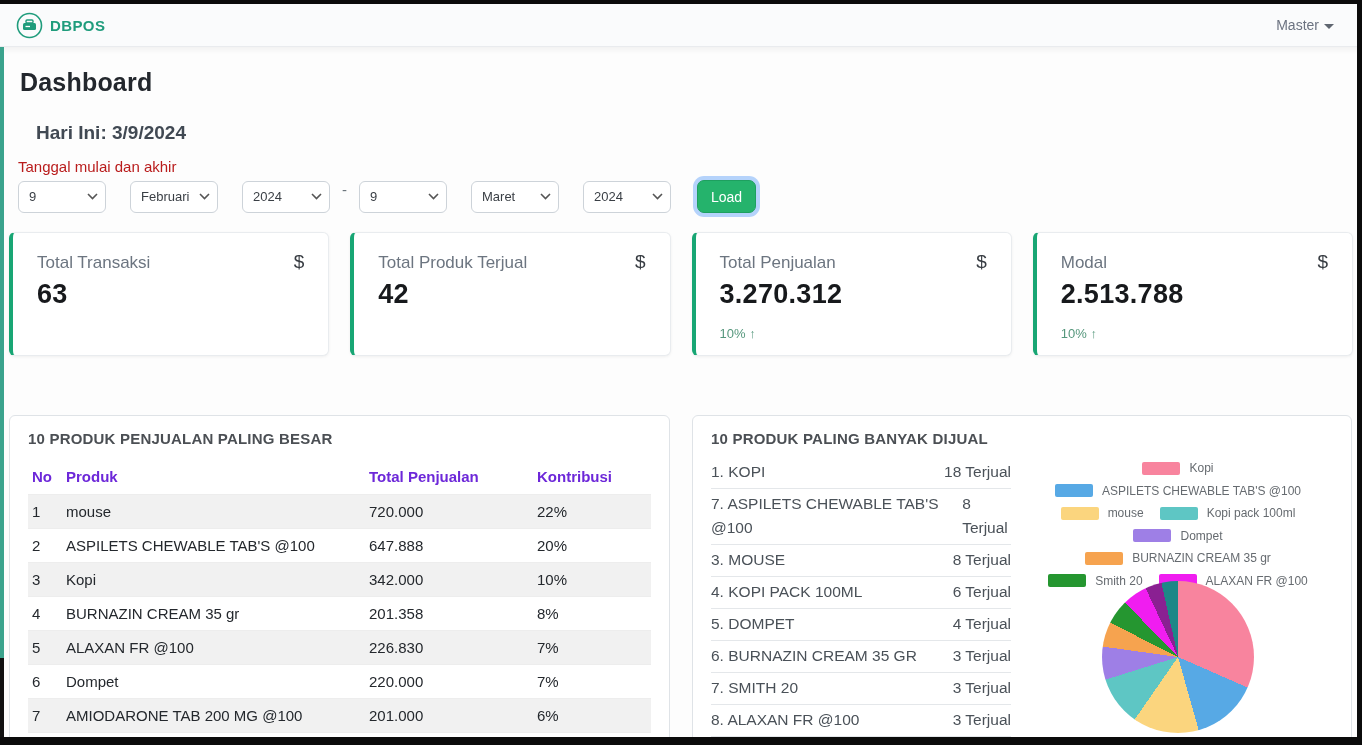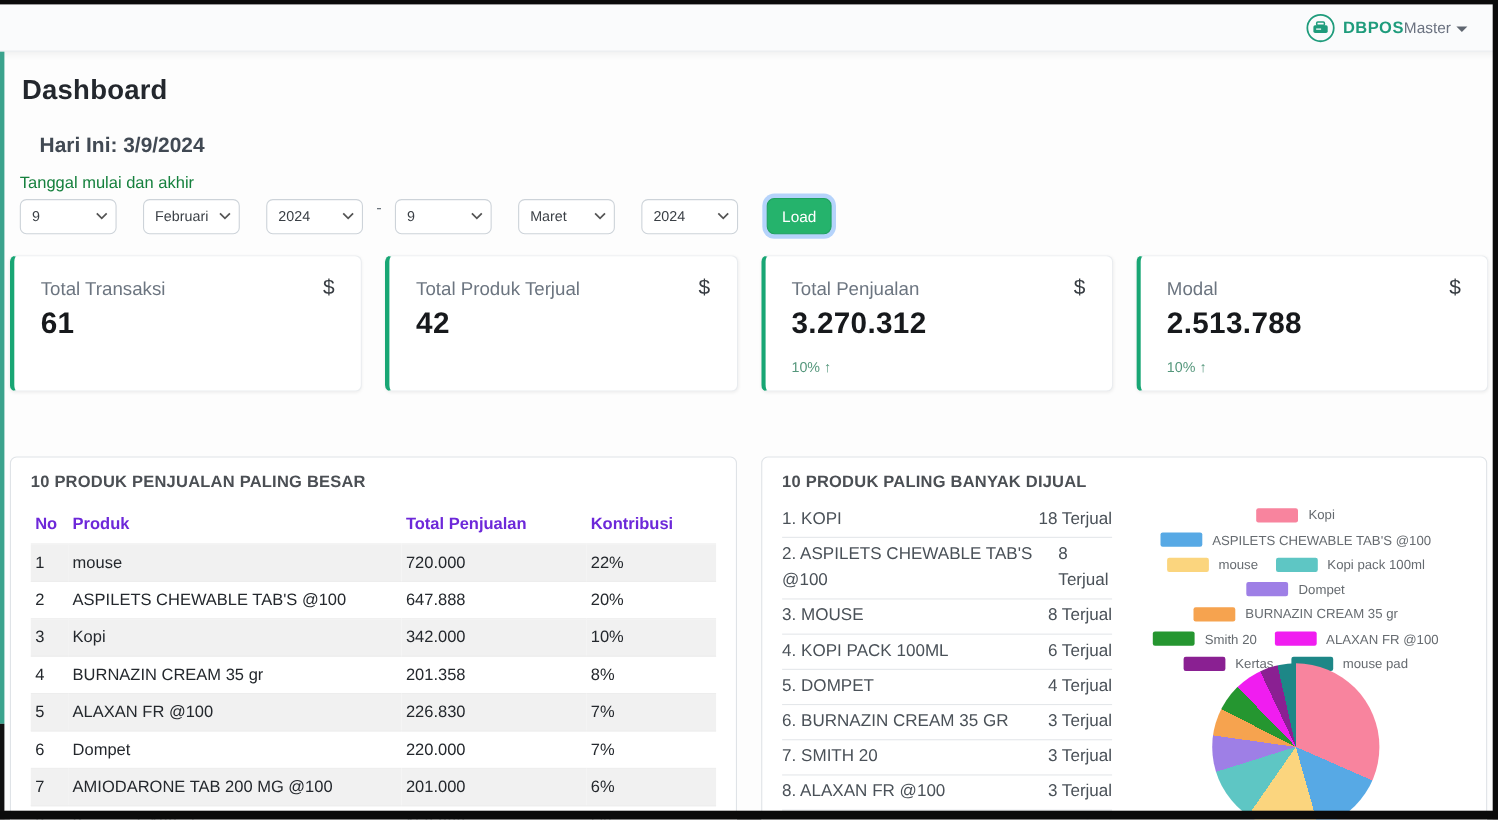--- a/index.html
+++ b/index.html
@@ -10,30 +10,30 @@
   
   .bar-top    { position:absolute; left:0; top:0; width:100%; height:4px; background:#0b0b0b; z-index:40; }
   .bar-bottom { position:absolute; left:0; bottom:0; width:100%; height:8px; background:#0b0b0b; z-index:40; }
   .bar-right  { position:absolute; right:0; top:0; width:5px; height:100%; background:#0b0b0b; z-index:40; }
   .bar-left-dark { position:absolute; left:0; top:658px; width:4px; height:87px; background:#111; z-index:39; }
   .accent-left { position:absolute; left:0; top:47px; width:4px; height:611px; background:#3ba38d; z-index:39; }
 
   
   .navbar { position:absolute; left:0; top:4px; width:100%; height:43px; background:#fafbfc;
             border-bottom:1px solid #e9ebee; box-shadow:0 3px 6px rgba(0,0,0,.05);
-            display:flex; align-items:center; justify-content:flex-end; padding:0 28px 0 16px; z-index:5; }
+            display:flex; align-items:center; justify-content:space-between; padding:0 28px 0 16px; z-index:5; }
   .brand { display:flex; align-items:center; gap:7px; cursor:pointer; }
   .brand-text { color:#1f9c7c; font-size:15px; font-weight:bold; letter-spacing:.4px; }
   .user-menu { color:#6b7280; font-size:14px; display:flex; align-items:center; gap:5px; cursor:pointer; }
   .caret { width:0; height:0; border-left:5px solid transparent; border-right:5px solid transparent; border-top:5px solid #5f6670; margin-top:2px; }
 
   
   .page-title { position:absolute; left:20px; top:68px; font-size:25px; font-weight:700; color:#23272d; letter-spacing:.2px; }
   .today { position:absolute; left:36px; top:122px; font-size:19px; font-weight:700; color:#414953; }
-  .range-label { position:absolute; left:18px; top:158px; font-size:15px; color:#15803d;text-align:right; }
+  .range-label { position:absolute; left:18px; top:158px; font-size:15px; color:#b91c1c;text-align:right; }
 
   
   .filters { position:absolute; left:18px; top:180px; display:flex; align-items:center; }
   .select-wrap { position:relative; width:88px; height:32px; margin-right:24px; }
   .select-wrap select { width:100%; height:100%; appearance:none; -webkit-appearance:none;
       border:1px solid #cdd3d9; border-radius:6px; background:#fff; color:#3a3f45;
       font-family:"Liberation Sans",sans-serif; font-size:13px; padding:0 24px 0 10px;
       text-overflow:clip; overflow:hidden; white-space:nowrap; }
   .select-chevron { position:absolute; right:8px; top:12px; pointer-events:none; }
   .range-dash { color:#6c757d; font-size:15px; margin:-14px 12px 0 -12px; }
@@ -159,21 +159,21 @@
           <polyline points="1,1 5.5,5.5 10,1" fill="none" stroke="#555" stroke-width="1.6"></polyline>
         </svg>
     </span>
     <button class="load-btn">Load</button>
   </div>
 
   <div class="cards">
 
       <div class="card">
         <div class="card-title">Total Transaksi</div>
-        <div class="card-value">61</div>
+        <div class="card-value">63</div>
         <div class="card-trend"></div>
         <div class="card-currency">$</div>
       </div>
 
       <div class="card">
         <div class="card-title">Total Produk Terjual</div>
         <div class="card-value">42</div>
         <div class="card-trend"></div>
         <div class="card-currency">$</div>
       </div>
@@ -277,21 +277,21 @@
       <div class="panel-title">10 PRODUK PALING BANYAK DIJUAL</div>
       <div class="right-body">
         <div class="sold-list">
 
             <div class="sold-row">
               <div class="sold-name">1. KOPI</div>
               <div class="sold-qty">18 Terjual</div>
             </div>
 
             <div class="sold-row">
-              <div class="sold-name">2. ASPILETS CHEWABLE TAB'S @100</div>
+              <div class="sold-name">7. ASPILETS CHEWABLE TAB'S @100</div>
               <div class="sold-qty">8 Terjual</div>
             </div>
 
             <div class="sold-row">
               <div class="sold-name">3. MOUSE</div>
               <div class="sold-qty">8 Terjual</div>
             </div>
 
             <div class="sold-row">
               <div class="sold-name">4. KOPI PACK 100ML</div>
@@ -363,30 +363,20 @@
               <div class="legend-row">
                 <span class="legend-item">
                   <span class="legend-swatch" style="background: rgb(37, 150, 48);"></span>
                   <span class="legend-label">Smith 20</span>
                 </span>
                 <span class="legend-item">
                   <span class="legend-swatch" style="background: rgb(240, 29, 240);"></span>
                   <span class="legend-label">ALAXAN FR @100</span>
                 </span>
               </div>
-              <div class="legend-row">
-                <span class="legend-item">
-                  <span class="legend-swatch" style="background: rgb(138, 32, 146);"></span>
-                  <span class="legend-label">Kertas</span>
-                </span>
-                <span class="legend-item">
-                  <span class="legend-swatch" style="background: rgb(29, 135, 135);"></span>
-                  <span class="legend-label">mouse pad</span>
-                </span>
-              </div>
             </div>
           <div class="pie" id="pie" style="background: conic-gradient(rgb(248, 132, 158) 0deg, rgb(248, 132, 158) 113.684deg, rgb(87, 169, 229) 113.684deg, rgb(87, 169, 229) 164.211deg, rgb(251, 213, 126) 164.211deg, rgb(251, 213, 126) 214.737deg, rgb(94, 198, 196) 214.737deg, rgb(94, 198, 196) 252.632deg, rgb(158, 127, 230) 252.632deg, rgb(158, 127, 230) 277.895deg, rgb(246, 163, 79) 277.895deg, rgb(246, 163, 79) 296.842deg, rgb(37, 150, 48) 296.842deg, rgb(37, 150, 48) 315.789deg, rgb(240, 29, 240) 315.789deg, rgb(240, 29, 240) 334.737deg, rgb(138, 32, 146) 334.737deg, rgb(138, 32, 146) 347.368deg, rgb(29, 135, 135) 347.368deg, rgb(29, 135, 135) 360deg);"></div>
         </div>
       </div>
     </div>
 
   </div>
 
   <div class="bar-bottom"></div>
   <div class="bar-right"></div>

